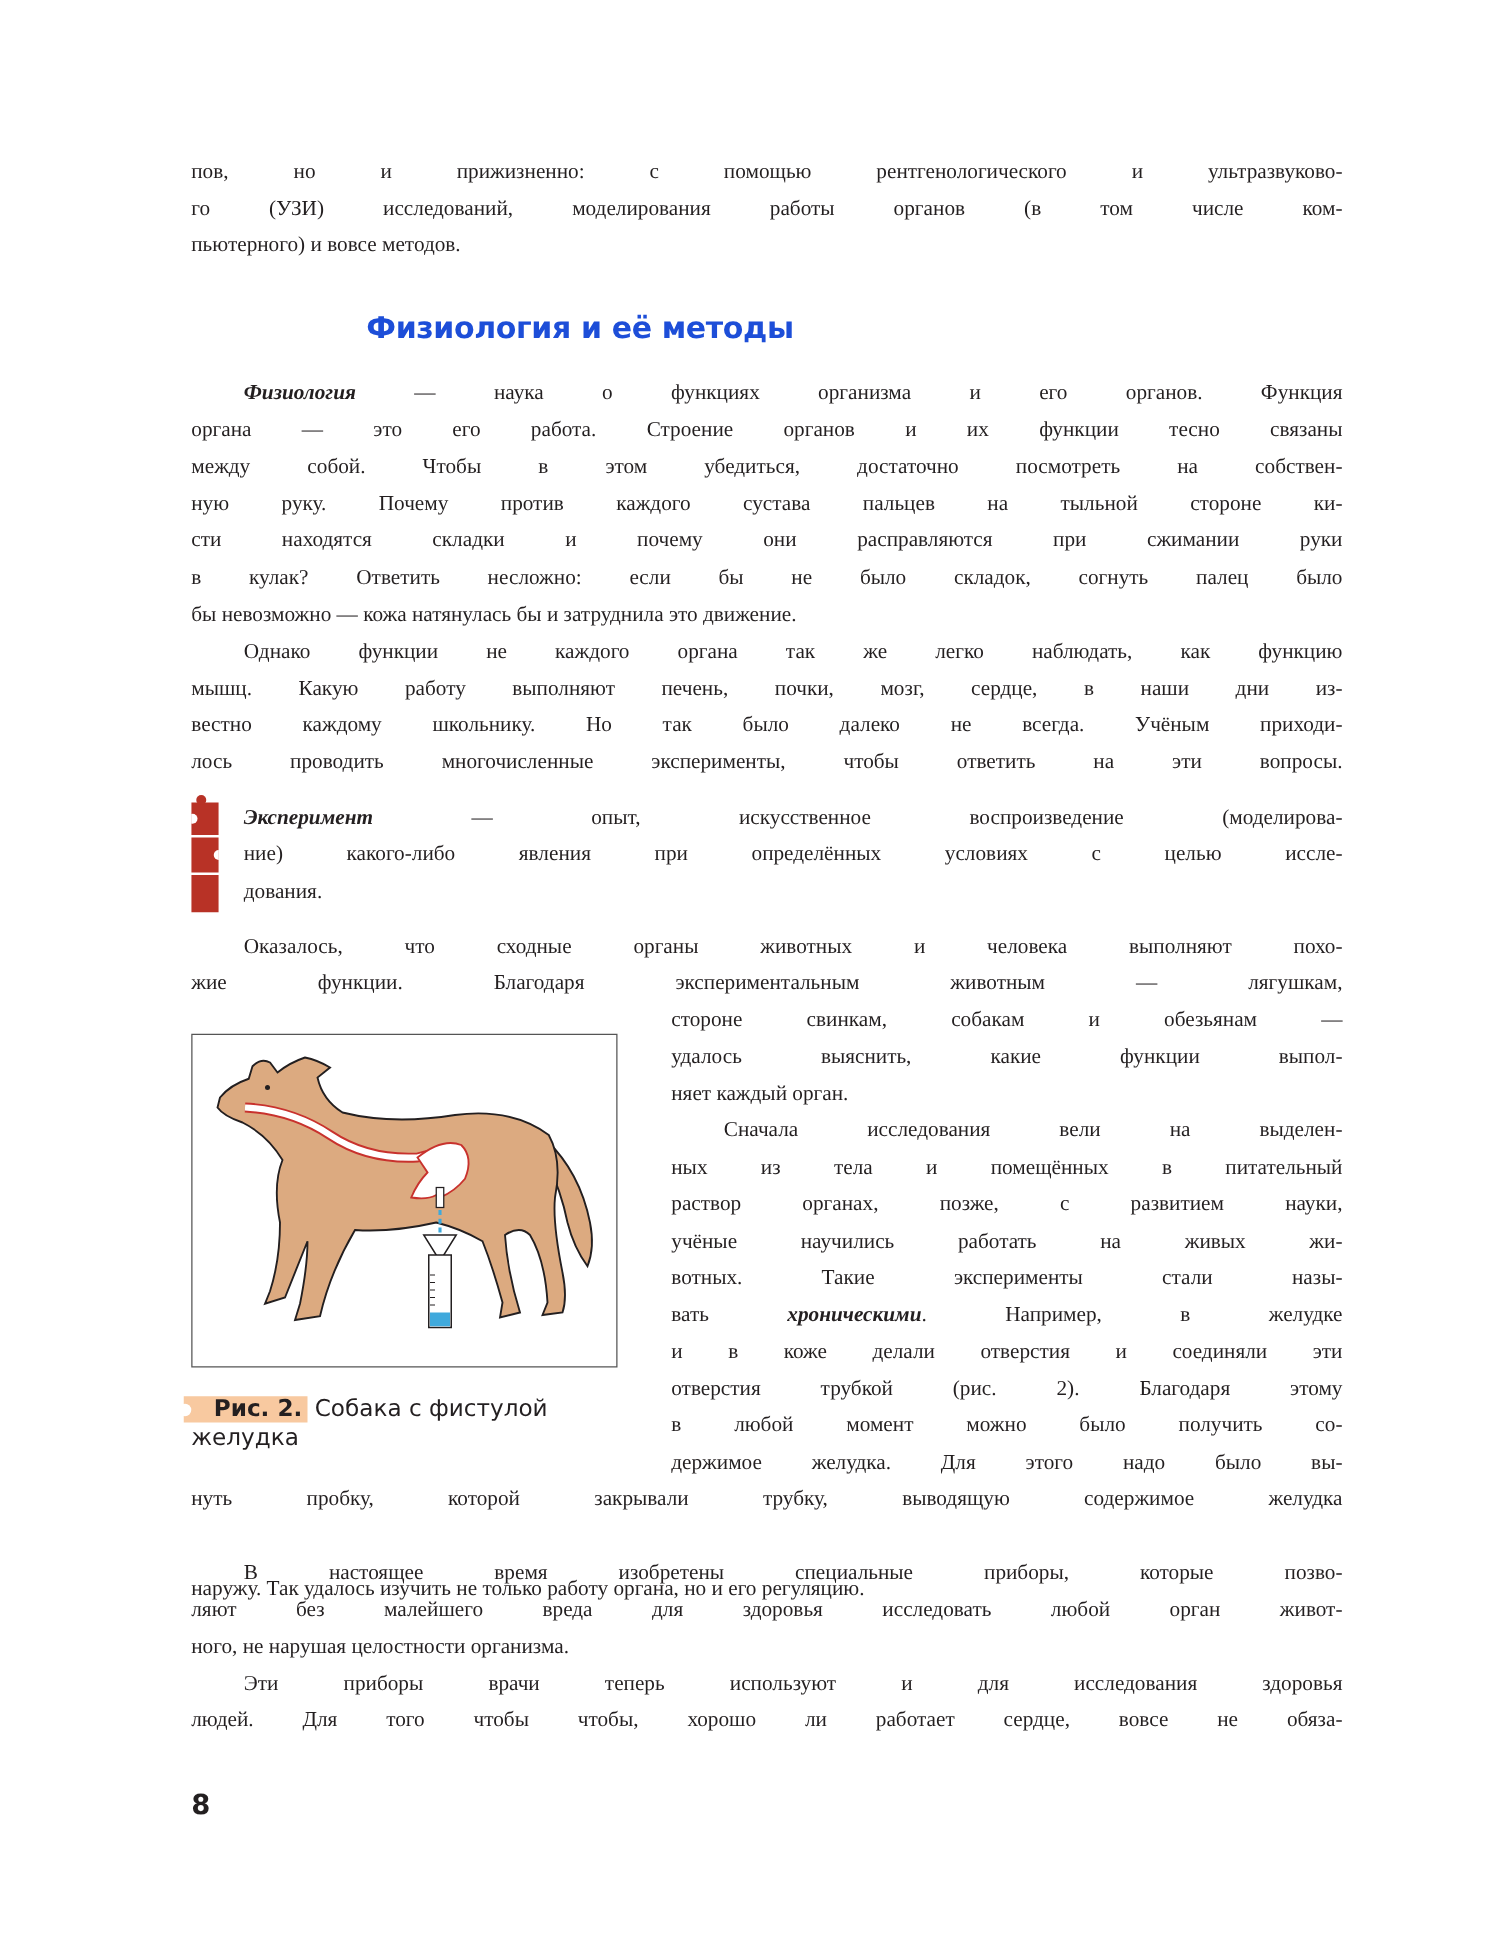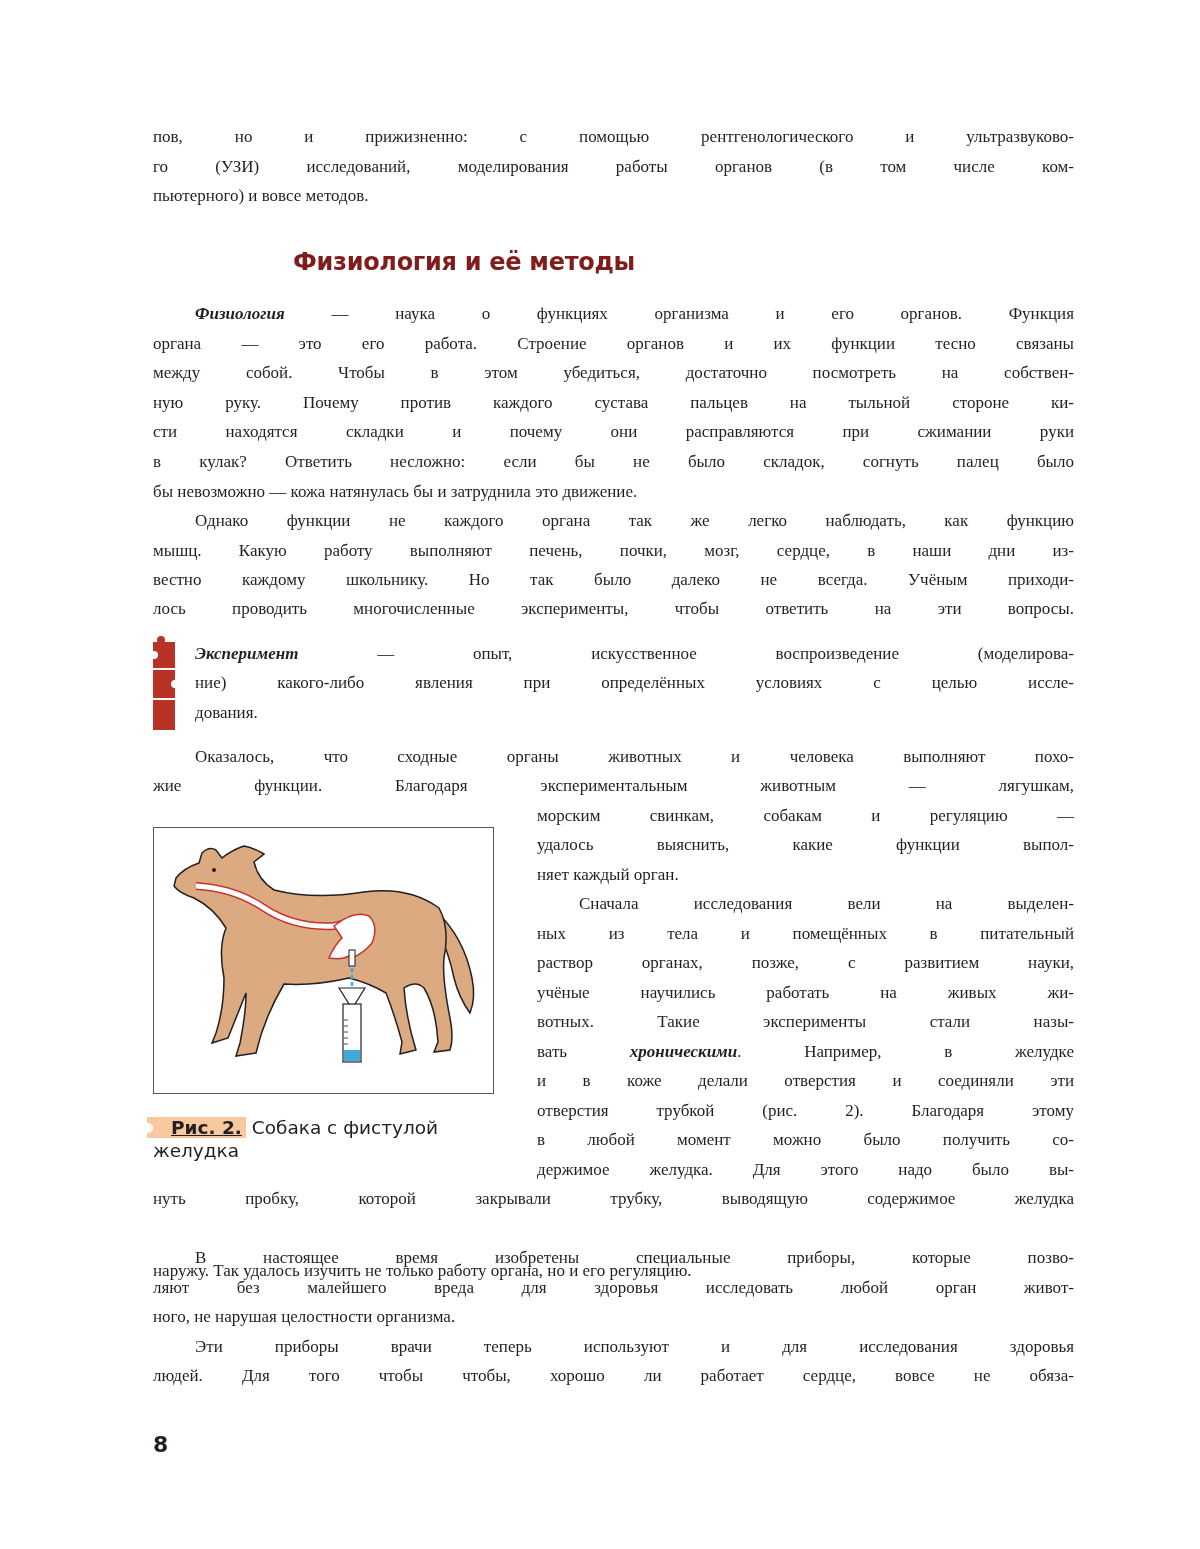--- a/index.html
+++ b/index.html
@@ -7,27 +7,27 @@
          font-family: "Liberation Serif", "DejaVu Serif", serif; color: #231f20; }
   .page { position: absolute; left: 153px; top: 0; width: 921px; }
   .line { position: absolute; left: 0; width: 921px; font-size: 17px; line-height: 30px;
           white-space: nowrap; text-align: justify; text-align-last: justify; }
   .line.last { text-align-last: left; }
   .line.indent { padding-left: 42px; box-sizing: border-box; }
   .narrow { left: 384px; width: 537px; }
   .narrow.indent { padding-left: 42px; }
   .bi { font-weight: bold; font-style: italic; }
   .heading { position: absolute; left: 140px; top: 248px; font-family: "DejaVu Sans", sans-serif;
-             font-weight: bold; font-size: 24px; letter-spacing: -0.3px; color: #7f1d1d; }
+             font-weight: bold; font-size: 24px; letter-spacing: -0.3px; color: #1d4ed8; }
   .marker { position: absolute; left: 0; top: 636px; width: 22px; }
   .fig-box { position: absolute; left: 0; top: 827px; width: 341px; height: 267px;
              border: 1.5px solid #555; box-sizing: border-box; background: #fff; }
   .caption { position: absolute; left: 0; top: 1116px; font-family: "DejaVu Sans", sans-serif;
              font-size: 18.5px; line-height: 23px; color: #231f20; }
-  .cap-label { background: #f8c9a0; font-weight: bold; padding: 0 4px 0 24px; margin-left: -6px; position: relative; text-decoration: underline; }
+  .cap-label { background: #f8c9a0; font-weight: bold; padding: 0 4px 0 24px; margin-left: -6px; position: relative; }
   .cap-dot { position: absolute; left: -4px; top: 6px; width: 10px; height: 10px; border-radius: 50%; background: #fff; }
   .cap-second { padding-left: 0; margin-top: 28px; }
   .pagenum { position: absolute; left: 0; top: 1432px; font-family: "DejaVu Sans", sans-serif;
              font-weight: bold; font-size: 22px; }
 </style>
 </head>
 <body>
 
 <div class="page">
 
@@ -60,21 +60,21 @@
     <circle cx="1" cy="19" r="4" fill="#fff"></circle>
     <circle cx="22" cy="48" r="4" fill="#fff"></circle>
   </svg>
 
   <div class="line indent" style="top:639px"><span class="bi">Эксперимент</span><span> — опыт, искусственное воспроизведение (моделирова-</span></div>
   <div class="line indent" style="top:668px">ние) какого-либо явления при определённых условиях с целью иссле-</div>
   <div class="line indent last" style="top:698px">дования.</div>
 
   <div class="line indent" style="top:742px">Оказалось, что сходные органы животных и человека выполняют похо-</div>
   <div class="line" style="top:771px">жие функции. Благодаря экспериментальным животным — лягушкам,</div>
-  <div class="line narrow" style="top:801px">морским свинкам, собакам и регуляцию —</div>
+  <div class="line narrow" style="top:801px">стороне свинкам, собакам и обезьянам —</div>
   <div class="line narrow" style="top:830px">удалось выяснить, какие функции выпол-</div>
   <div class="line narrow last" style="top:860px">няет каждый орган.</div>
 
   <div class="line narrow indent" style="top:889px">Сначала исследования вели на выделен-</div>
   <div class="line narrow" style="top:919px">ных из тела и помещённых в питательный</div>
   <div class="line narrow" style="top:948px">раствор органах, позже, с развитием науки,</div>
   <div class="line narrow" style="top:978px">учёные научились работать на живых жи-</div>
   <div class="line narrow" style="top:1007px">вотных. Такие эксперименты стали назы-</div>
   <div class="line narrow" style="top:1037px"><span>вать </span><span class="bi">хроническими</span><span>. Например, в желудке</span></div>
   <div class="line narrow" style="top:1066px">и в коже делали отверстия и соединяли эти</div>

